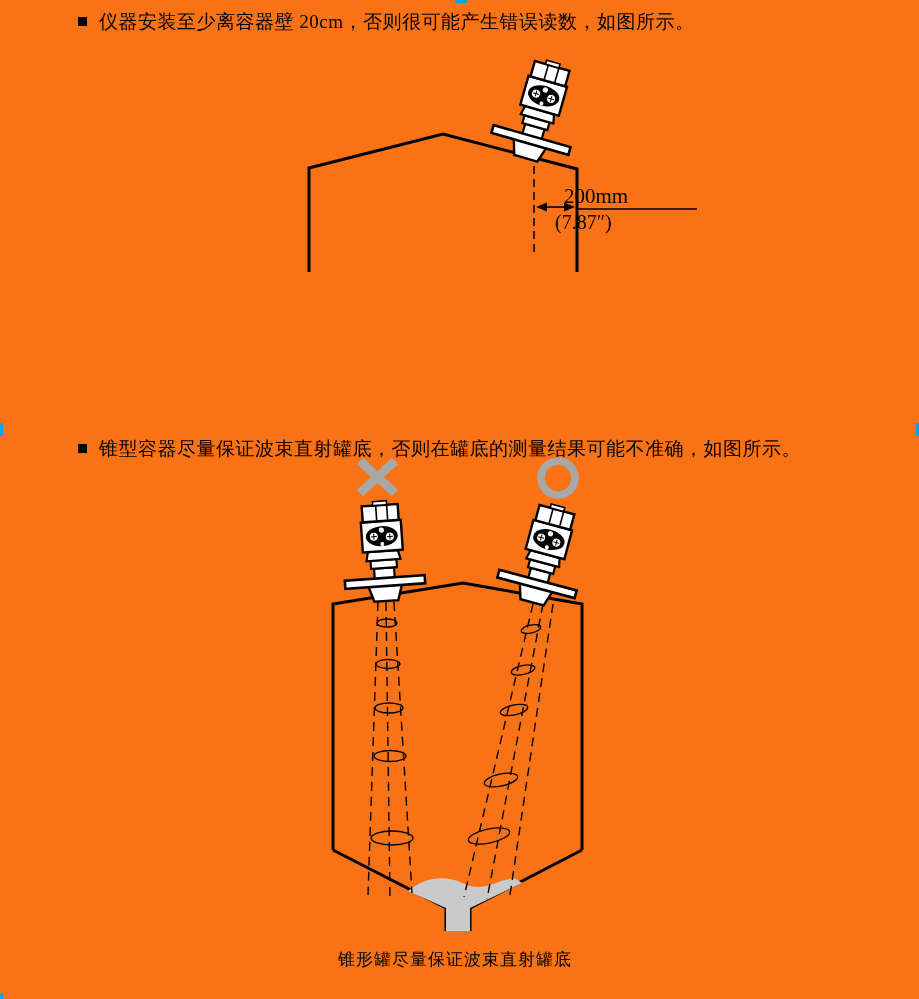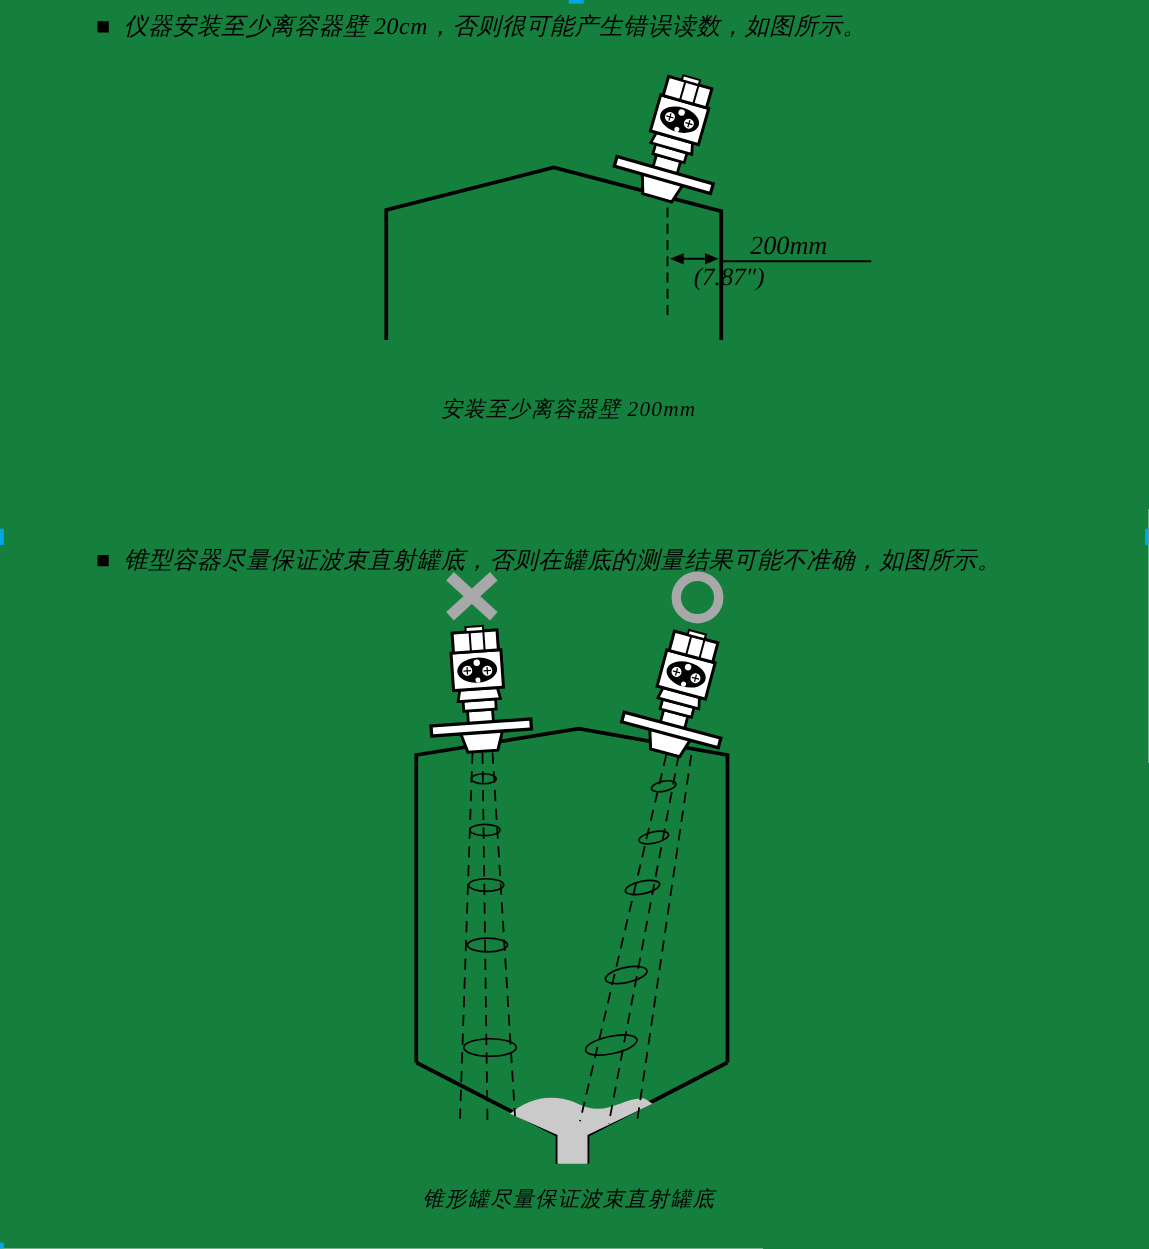--- a/index.html
+++ b/index.html
@@ -1,17 +1,17 @@
 <!DOCTYPE html>
 <html><head>
 <meta charset="utf-8">
 <style>
   html,body{margin:0;padding:0;background:#ffffff;}
-  #page{position:relative;width:919px;height:999px;background:#15803d;overflow:hidden;
-        font-family:"Liberation Serif","DejaVu Serif",serif;color:#000;font-style:italic;}
+  #page{position:relative;width:919px;height:999px;background:#f97316;overflow:hidden;
+        font-family:"Liberation Serif","DejaVu Serif",serif;color:#000;}
   .bullet-row{position:absolute;display:flex;align-items:flex-start;}
   .bullet-sq{width:9px;height:9px;background:#000;margin-top:7px;margin-right:12px;flex:0 0 auto;}
   .bullet-text{font-size:19px;line-height:24px;letter-spacing:0.5px;white-space:nowrap;}
   .caption{position:absolute;text-align:center;font-size:17px;letter-spacing:1px;}
   .dim-label{position:absolute;font-size:20px;white-space:nowrap;}
   .reg-mark{position:absolute;background:#00a7e8;}
   svg{position:absolute;overflow:visible;}
   .ln{stroke:#000;fill:none;}
 </style>
 </head>
@@ -66,24 +66,23 @@
     <use href="#instr" transform="translate(531,140) rotate(16)"></use>
 
     <g>
       <line x1="543" y1="207" x2="569" y2="207" stroke="#000" stroke-width="1.6"></line>
       <polygon points="536,207 547,202.5 547,211.5" fill="#000"></polygon>
       <polygon points="575,207 564,202.5 564,211.5" fill="#000"></polygon>
       <line x1="577" y1="209" x2="697" y2="209" stroke="#000" stroke-width="1.6"></line>
     </g>
   </svg>
 
-  <div class="dim-label" style="left:600px;top:184px;font-size:21px;">200mm</div>
+  <div class="dim-label" style="left:564px;top:184px;font-size:21px;">200mm</div>
   <div class="dim-label" style="left:555px;top:211px;font-size:20px;">(7.87″)</div>
 
-  <div class="caption" style="left:270px;top:316px;width:370px;">安装至少离容器壁 200mm</div>
 
   <div class="bullet-row" style="left:78px;top:398px;margin-top:39px;">
     <span class="bullet-sq"></span>
     <span class="bullet-text">锥型容器尽量保证波束直射罐底，否则在罐底的测量结果可能不准确，如图所示。</span>
   </div>
 
   <svg style="left:300px;top:452px;" width="330" height="488" viewBox="300 452 330 488">
 
     <g stroke="#a8a8a8" stroke-width="9">
       <line x1="360" y1="461" x2="395" y2="493"></line>

